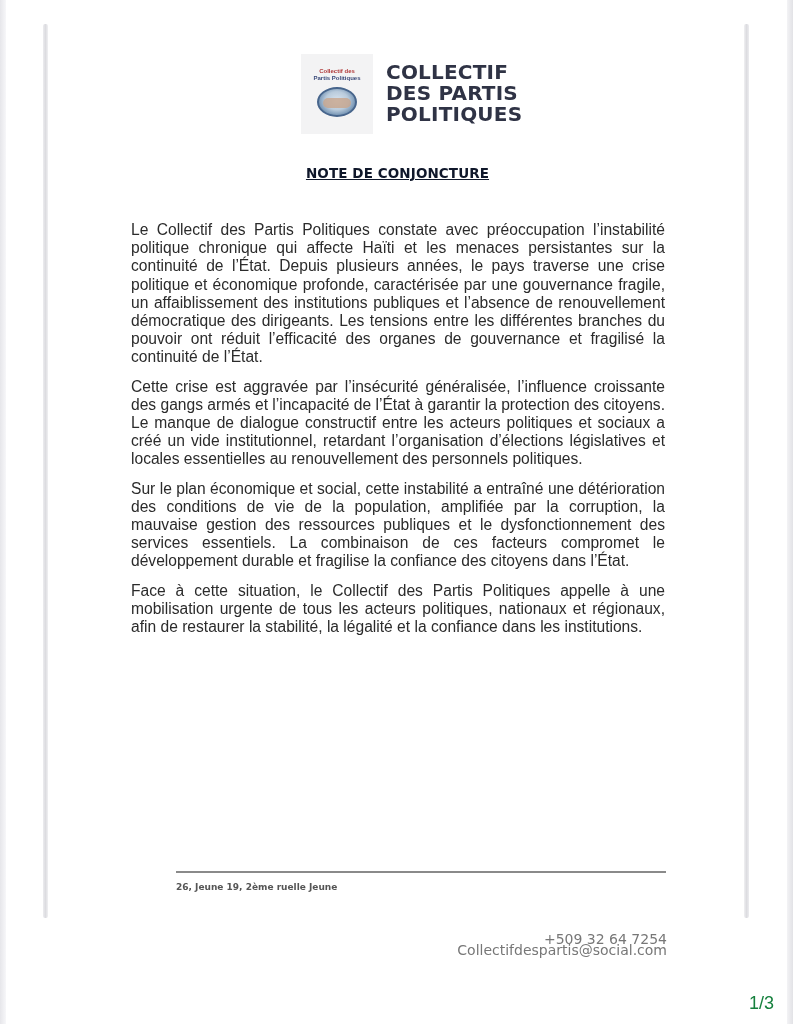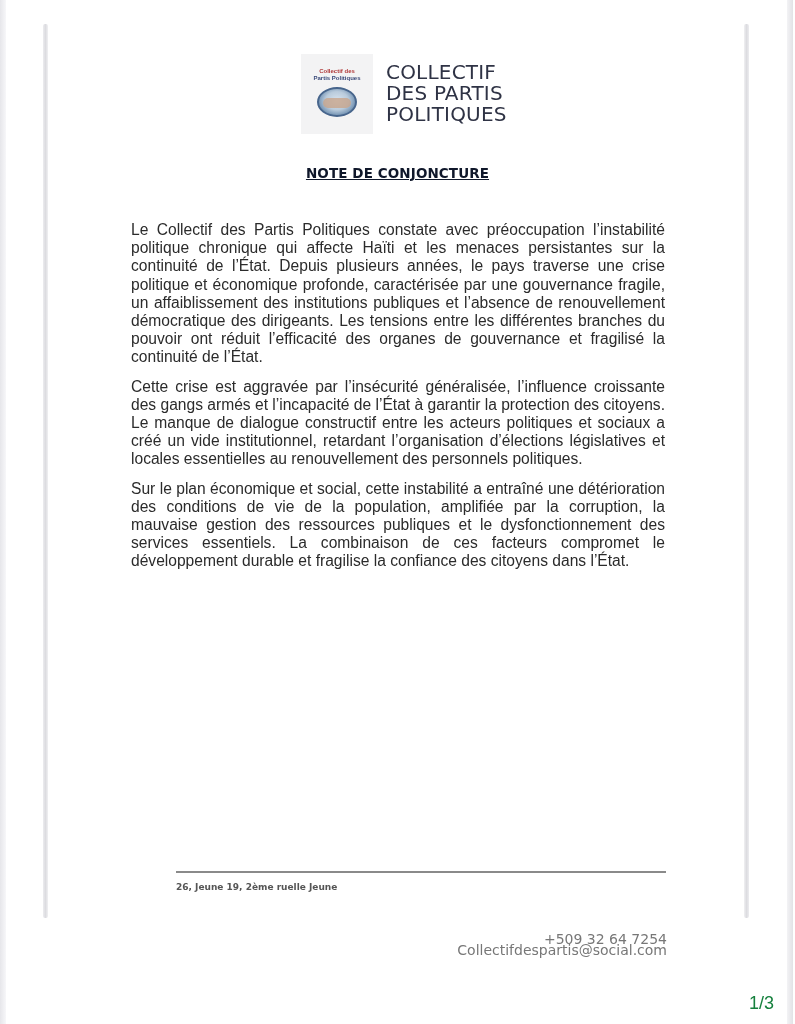--- a/index.html
+++ b/index.html
@@ -14,21 +14,21 @@
   .page-edge-right { position: absolute; left: 744px; top: 24px; width: 5px; height: 894px; background: linear-gradient(to right, #f0f0f2, #dcdce0, #ececef); border-radius: 2px; }
 
   .logo-box { position: absolute; left: 301px; top: 54px; width: 72px; height: 80px; background: #f3f3f4; }
   .logo-text { position: absolute; left: 6px; top: 14px; width: 60px; text-align: center; font-size: 6px; font-weight: bold; line-height: 7px; color: #b03a3a; }
   .logo-text .l2 { color: #3a4a7a; }
   .logo-globe { position: absolute; left: 16px; top: 33px; width: 40px; height: 30px; border-radius: 50%;
     background: radial-gradient(ellipse at 50% 45%, #d9e4ee 0%, #b9cbdc 45%, #6f8fb0 75%, #3f5f85 100%);
     border: 2px solid #47658c; box-sizing: border-box; }
   .logo-hands { position: absolute; left: 22px; top: 44px; width: 28px; height: 10px; border-radius: 5px; background: #c8a58c; opacity: .8; }
 
-  .brand { position: absolute; left: 386px; top: 62px; color: #2f3345; font-weight: normal; font-size: 20px; line-height: 21px; letter-spacing: 0.2px; font-family: "DejaVu Sans", sans-serif; }
+  .brand { position: absolute; left: 386px; top: 62px; color: #2f3345; font-weight: bold; font-size: 20px; line-height: 21px; letter-spacing: 0.2px; font-family: "DejaVu Sans", sans-serif; }
   .brand div { white-space: nowrap; }
 
   .doc-title { position: absolute; left: 0; width: 795px; top: 164px; text-align: center; }
   .doc-title span { font-family: "DejaVu Sans", sans-serif; font-weight: bold; font-size: 13.5px; text-decoration: underline; color: #0f172a; letter-spacing: 0.1px; }
 
   .body { position: absolute; left: 131px; top: 221px; width: 534px; color: #2b2b2b; font-size: 15.6px; line-height: 18.2px; }
   .body p { margin: 0 0 11px 0; text-align: justify; text-justify: inter-word; }
 
   .footer-rule { position: absolute; left: 176px; top: 871px; width: 490px; height: 2px; background: #8a8a8a; }
   .footer-address { position: absolute; left: 176px; top: 882px; font-family: "DejaVu Sans", sans-serif; font-weight: bold; font-size: 9px; color: #555; }
@@ -60,20 +60,21 @@
 </div>
 
 <div class="doc-title">
   <span>NOTE DE CONJONCTURE</span>
 </div>
 
 <div class="body">
   <p>Le Collectif des Partis Politiques constate avec préoccupation l’instabilité politique chronique qui affecte Haïti et les menaces persistantes sur la continuité de l’État. Depuis plusieurs années, le pays traverse une crise politique et économique profonde, caractérisée par une gouvernance fragile, un affaiblissement des institutions publiques et l’absence de renouvellement démocratique des dirigeants. Les tensions entre les différentes branches du pouvoir ont réduit l’efficacité des organes de gouvernance et fragilisé la continuité de l’État.</p>
   <p>Cette crise est aggravée par l’insécurité généralisée, l’influence croissante des gangs armés et l’incapacité de l’État à garantir la protection des citoyens. Le manque de dialogue constructif entre les acteurs politiques et sociaux a créé un vide institutionnel, retardant l’organisation d’élections législatives et locales essentielles au renouvellement des personnels politiques.</p>
   <p>Sur le plan économique et social, cette instabilité a entraîné une détérioration des conditions de vie de la population, amplifiée par la corruption, la mauvaise gestion des ressources publiques et le dysfonctionnement des services essentiels. La combinaison de ces facteurs compromet le développement durable et fragilise la confiance des citoyens dans l’État.</p>
+  <p>Face à cette situation, le Collectif des Partis Politiques appelle à une mobilisation urgente de tous les acteurs politiques, nationaux et régionaux, afin de restaurer la stabilité, la légalité et la confiance dans les institutions.</p>
 </div>
 
 <div class="footer-rule"></div>
 <div class="footer-address">26, Jeune 19, 2ème ruelle Jeune</div>
 <div class="footer-contact">
   <div>+509 32 64 7254</div>
   <div>Collectifdespartis@social.com</div>
 </div>
 
 <div class="page-counter">1/3</div>

